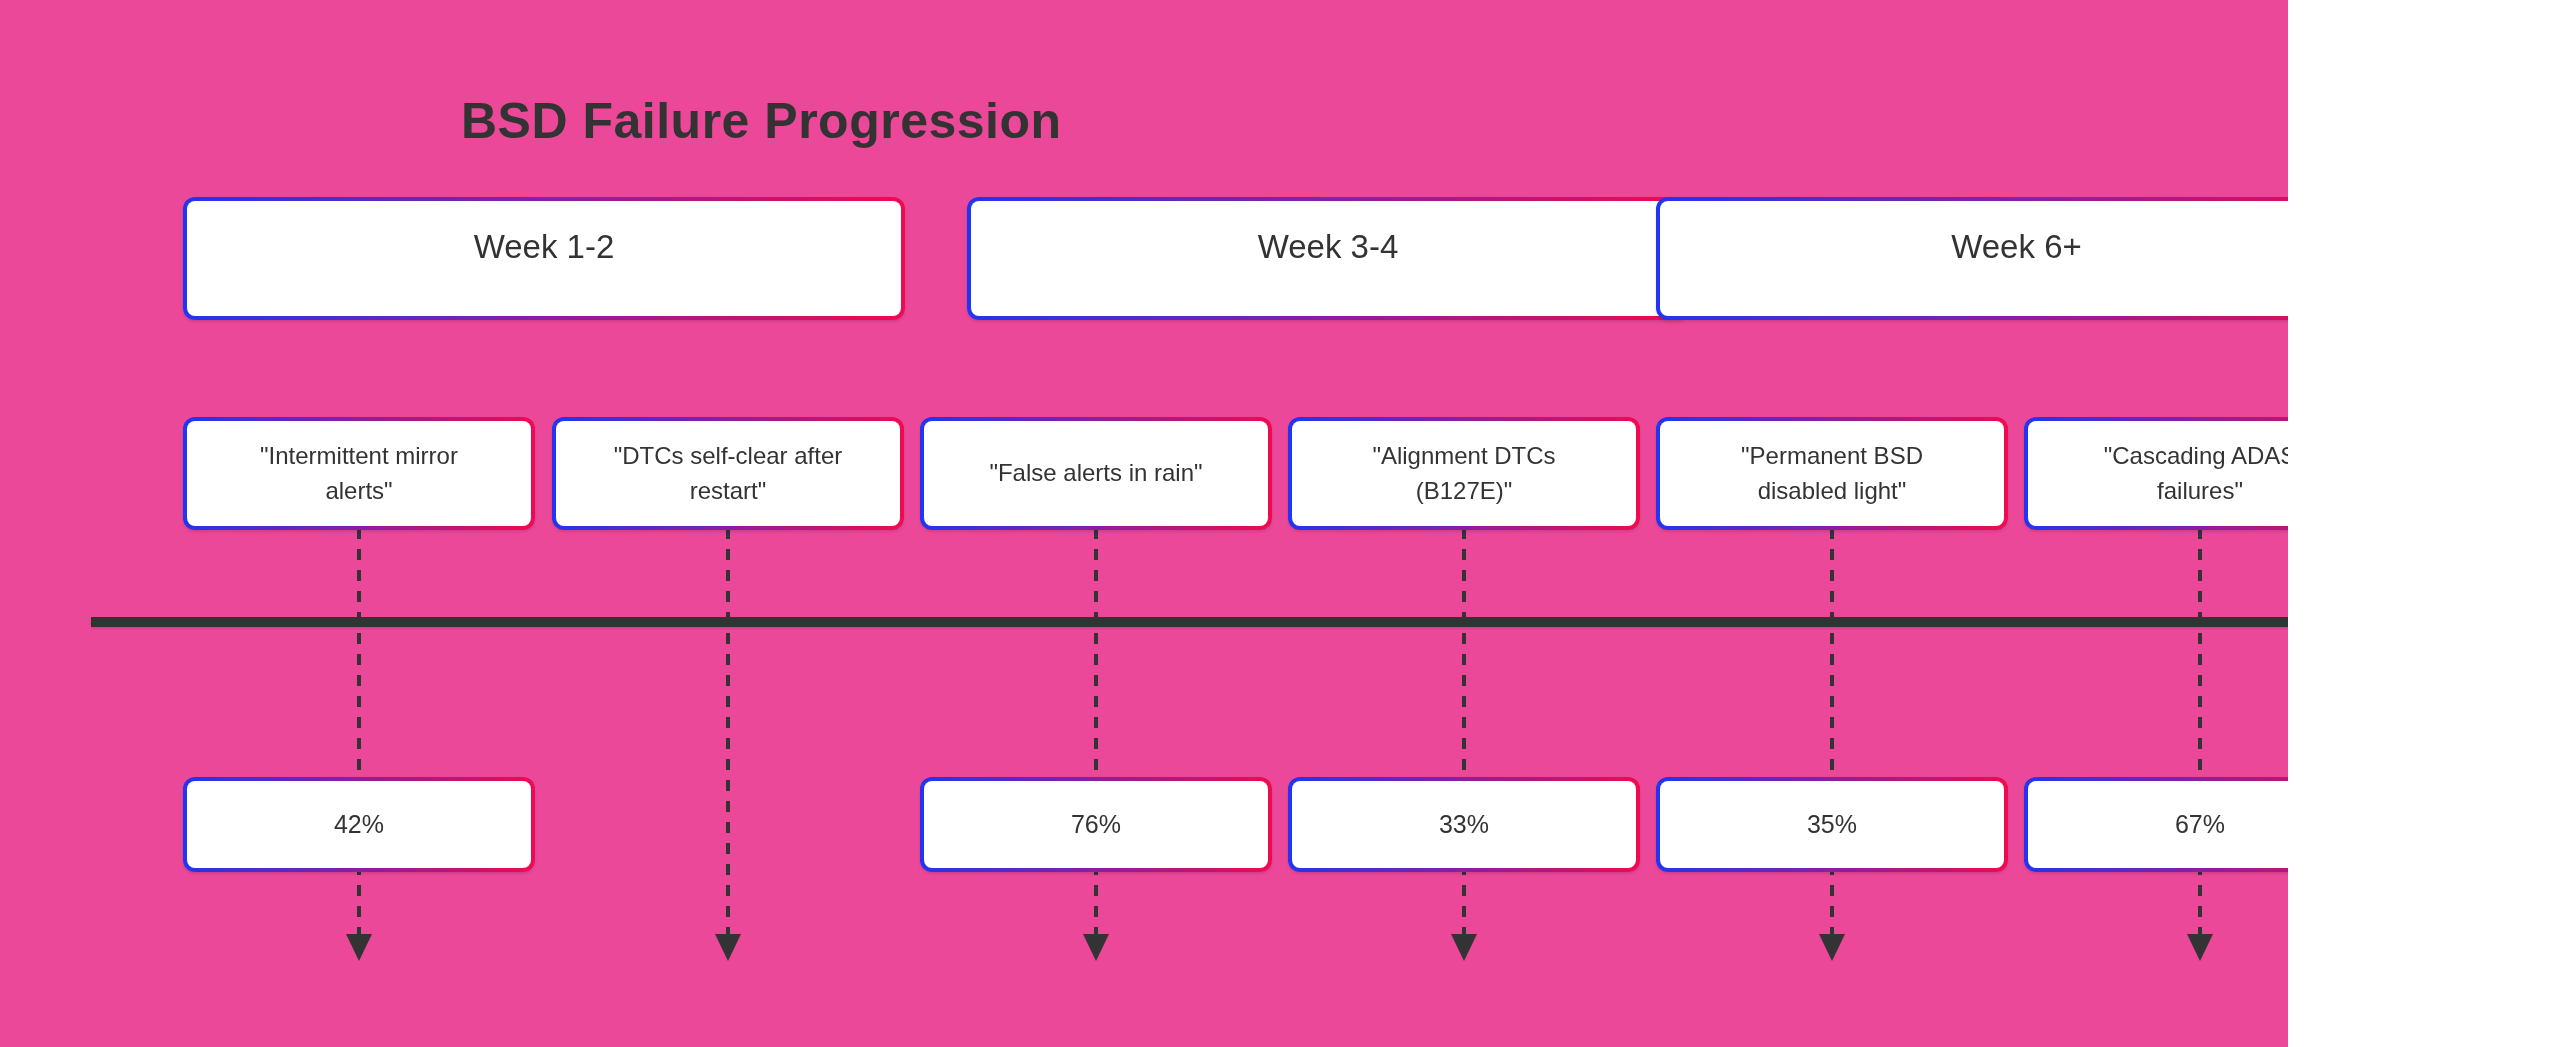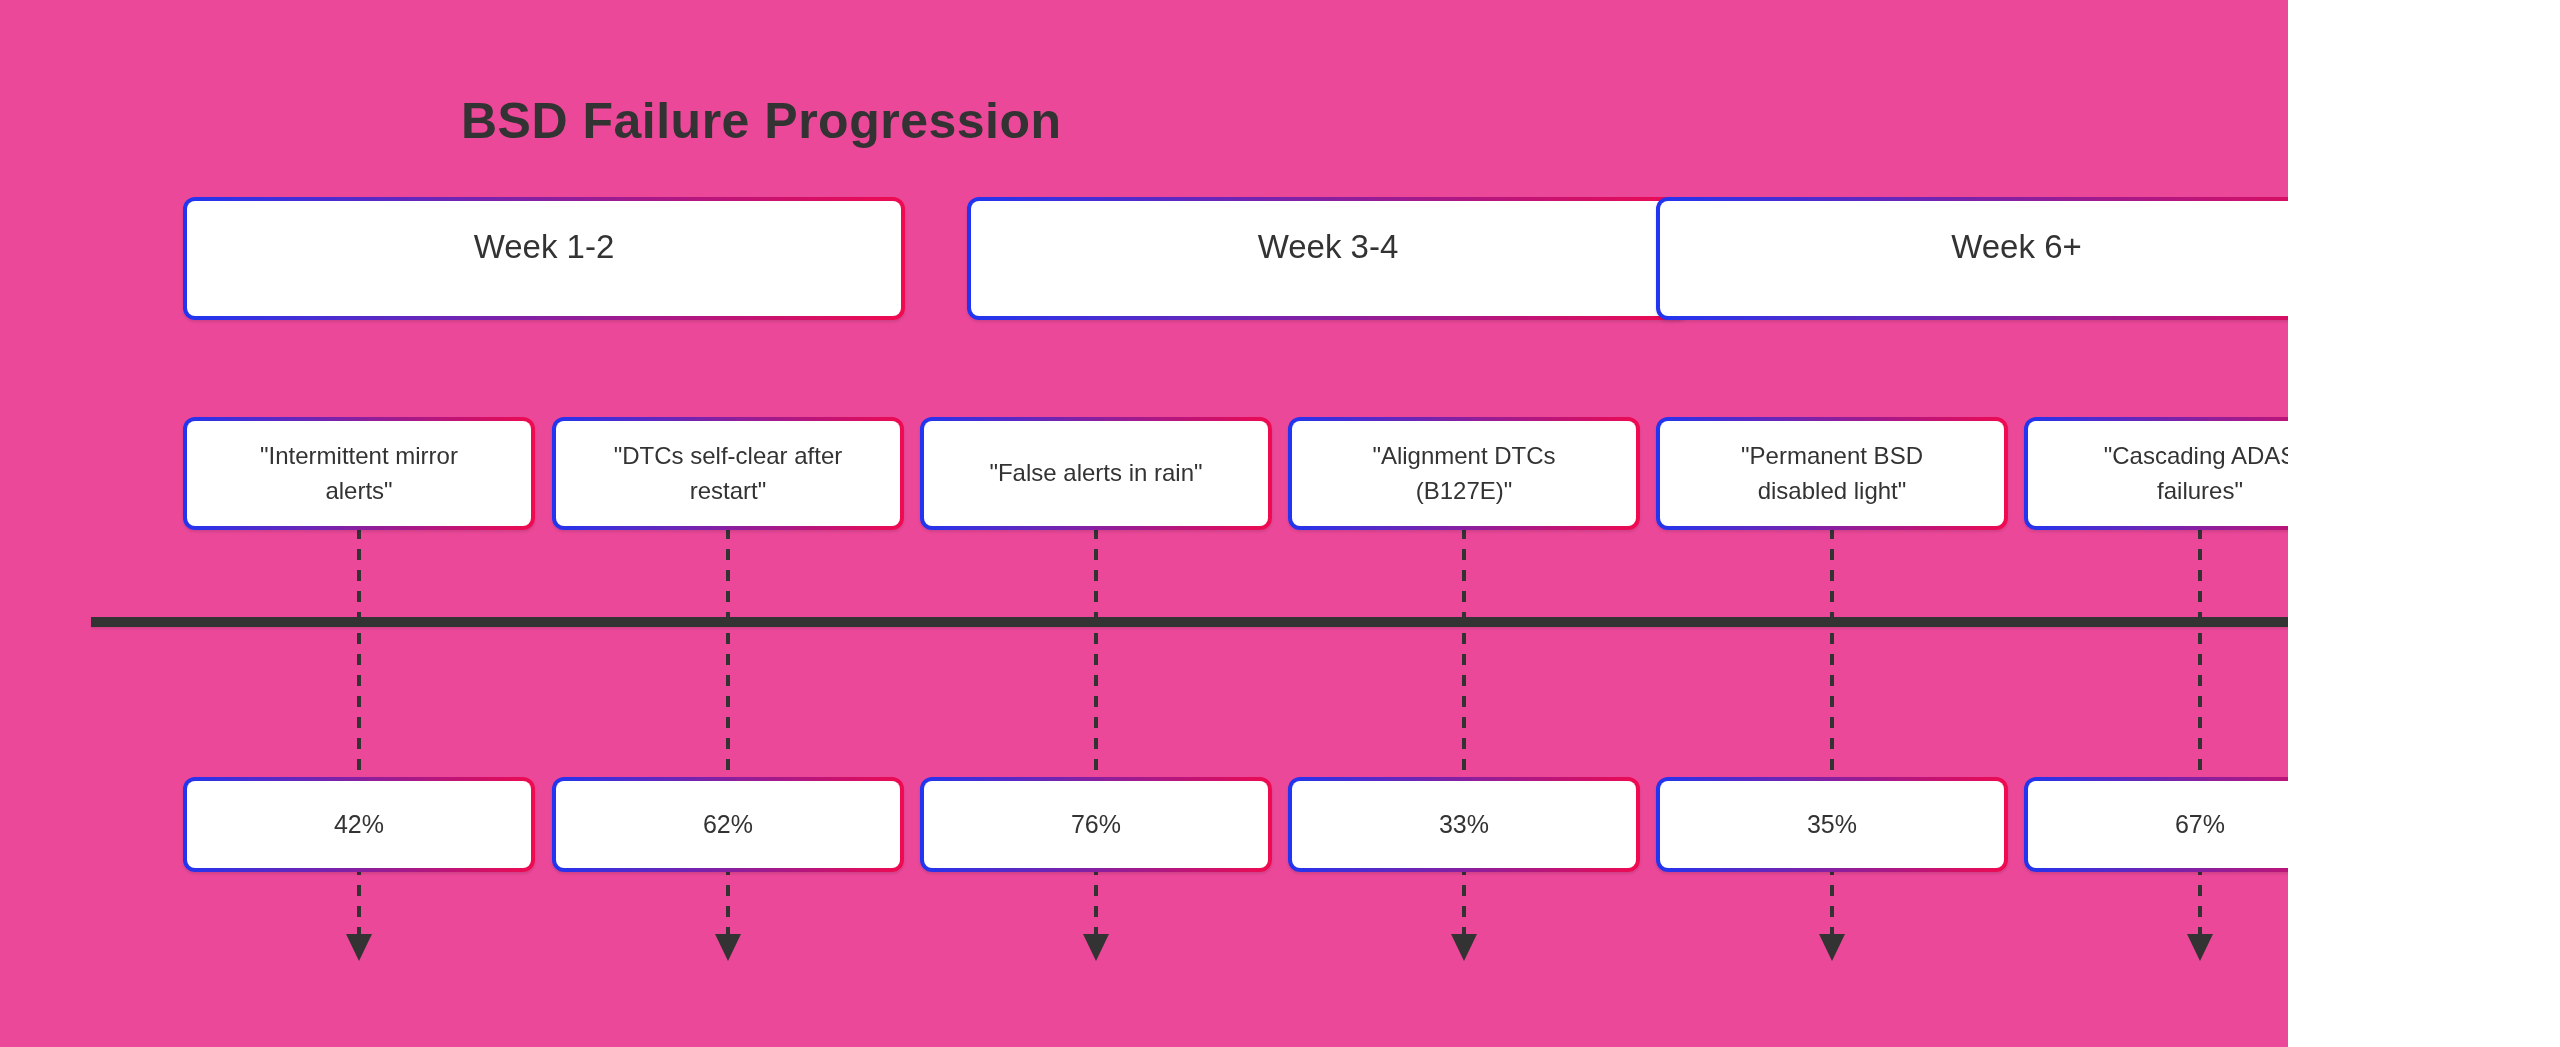--- a/index.html
+++ b/index.html
@@ -195,25 +195,20 @@
   </div>
 
   <div class="timeline-line"></div>
   <div class="timeline-head"></div>
 
   <div class="gbox pct-box col-0">
     <div class="gbox-inner">
         <span>42%</span>
       </div>
   </div>
-  <div class="gbox pct-box col-1">
-    <div class="gbox-inner">
-        <span>62%</span>
-      </div>
-  </div>
   <div class="gbox pct-box col-2">
     <div class="gbox-inner">
         <span>76%</span>
       </div>
   </div>
   <div class="gbox pct-box col-3">
     <div class="gbox-inner">
         <span>33%</span>
       </div>
   </div>

